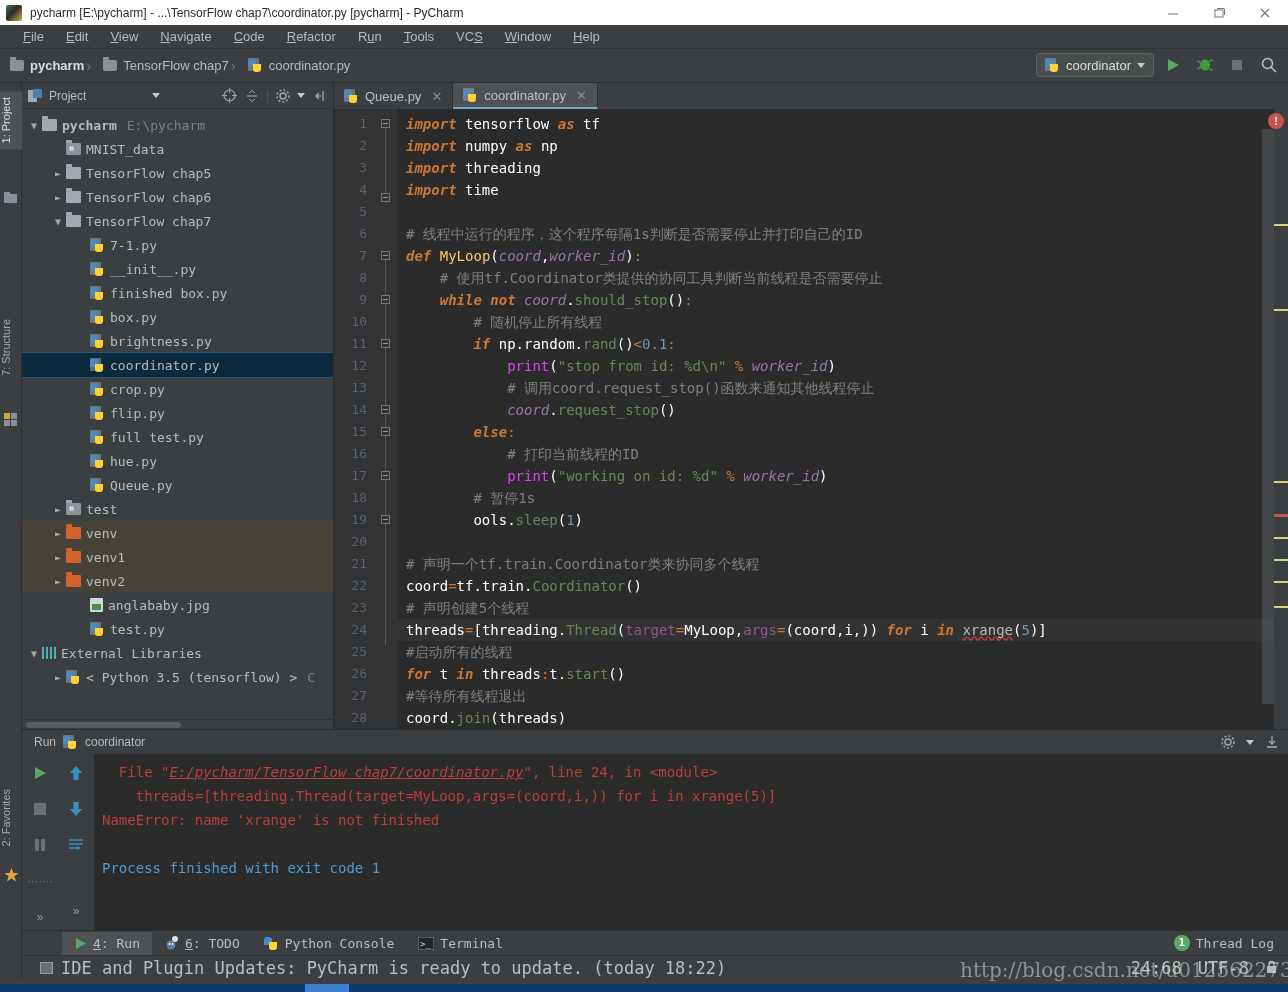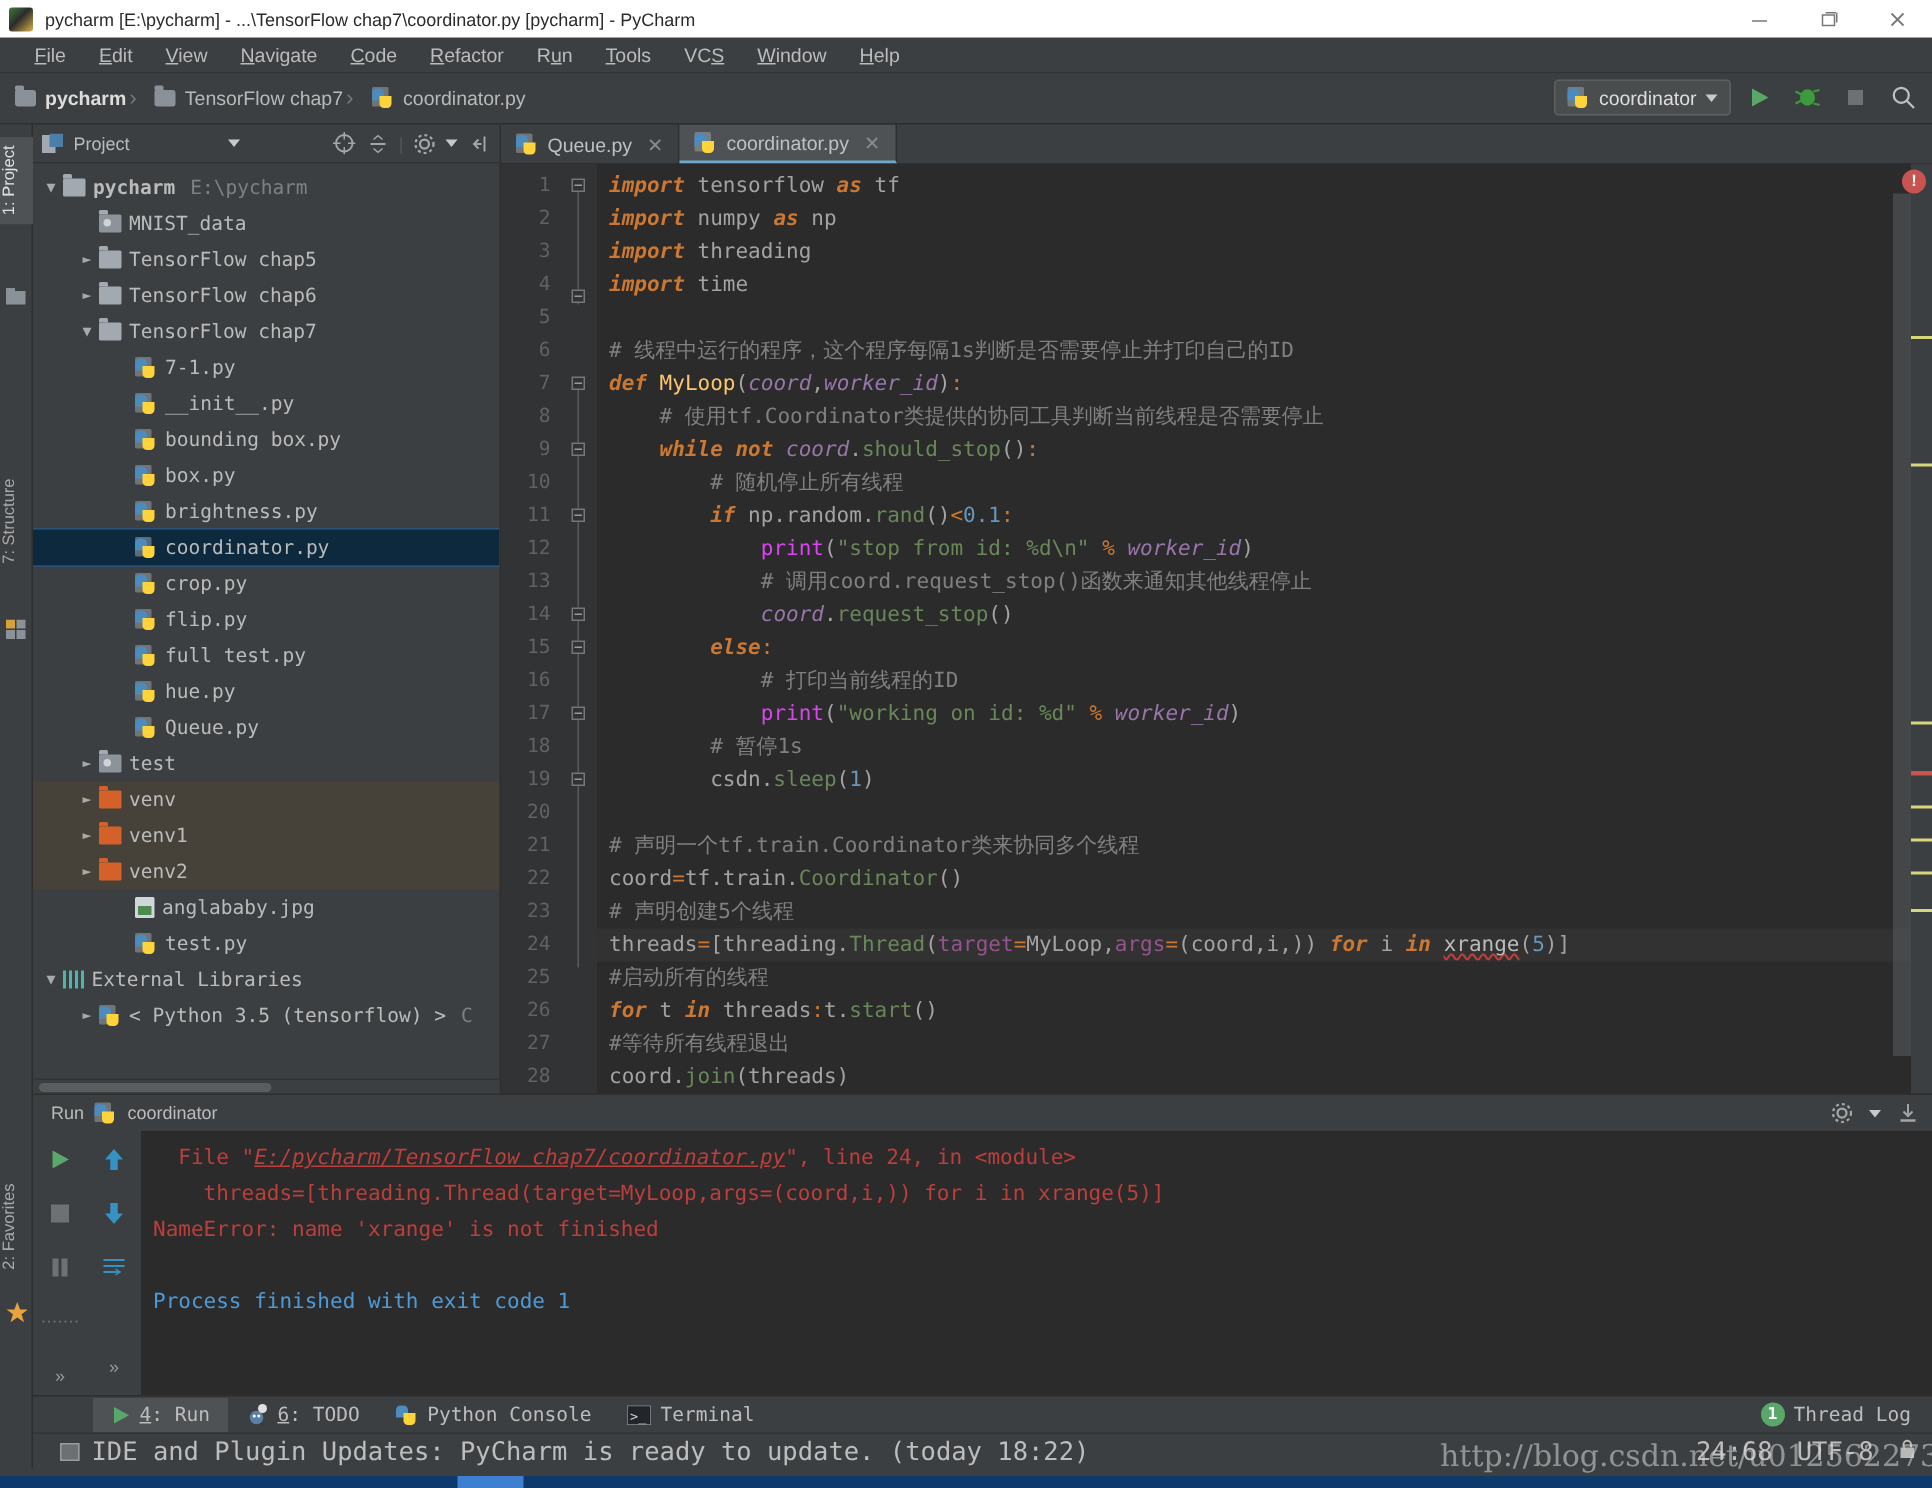--- a/index.html
+++ b/index.html
@@ -123,21 +123,21 @@
   .cline { height:22px; line-height:22px; white-space:pre; padding-left:8px; }
   .cline.hl { background:#323232; }
   .kw { color:#cc7832; font-style:italic; font-weight:bold; }
   .kw2 { color:#cc7832; }
   .cm { color:#808080; }
   .st { color:#6a8759; }
   .fn { color:#ffc66d; }
   .num { color:#6897bb; }
   .parm { color:#9876aa; font-style:italic; }
   .prm2 { color:#94558d; }
-  .id { color:#a3a3a3; }
+  .id { color:#ffffff; }
   .bi { color:#d946ef; }
   .grn { color:#6a8759; }
   .err { text-decoration: underline wavy #bc3f3c; text-decoration-skip-ink:none; }
   #markers { width: 14px; background:#3c3f41; position:relative; }
   .marker { position:absolute; right:0; width:14px; height:2px; }
   #errbadge { position:absolute; right:4px; top:4px; width:16px; height:16px; border-radius:50%;
       background:#c75450; color:#fff; font-size:11px; font-weight:bold; text-align:center;
       line-height:16px; }
   #scrollthumb { position:absolute; right:14px; top:20px; width:12px; height:575px;
       background:#5a5d5e; opacity:.55;}
@@ -390,21 +390,21 @@
               </span>
               <span class="tlabel">__init__.py</span>
             </div>
             <div class="trow" style="padding-left: 52px;">
               <span class="arrow"></span>
               <span class="py-ico">
                 <i class="pf"></i>
                 <i class="pg"></i>
                 <i class="py"></i>
               </span>
-              <span class="tlabel">bounding box.py</span>
+              <span class="tlabel">finished box.py</span>
             </div>
             <div class="trow" style="padding-left: 52px;">
               <span class="arrow"></span>
               <span class="py-ico">
                 <i class="pf"></i>
                 <i class="pg"></i>
                 <i class="py"></i>
               </span>
               <span class="tlabel">box.py</span>
             </div>
@@ -604,21 +604,21 @@
               <div class="cline"><span class="id">    </span><span class="kw">while not</span><span class="id"> </span><span class="parm">coord</span><span class="id">.</span><span class="grn">should_stop</span><span class="id">()</span><span class="kw2">:</span></div>
               <div class="cline"><span class="cm">        # 随机停止所有线程</span></div>
               <div class="cline"><span class="id">        </span><span class="kw">if</span><span class="id"> np.</span><span class="id">random</span><span class="id">.</span><span class="grn">rand</span><span class="id">()</span><span class="kw2">&lt;</span><span class="num">0.1</span><span class="kw2">:</span></div>
               <div class="cline"><span class="id">            </span><span class="bi">print</span><span class="id">(</span><span class="st">"stop from id: %d\n"</span><span class="id"> </span><span class="kw2">%</span><span class="id"> </span><span class="parm">worker_id</span><span class="id">)</span></div>
               <div class="cline"><span class="cm">            # 调用coord.request_stop()函数来通知其他线程停止</span></div>
               <div class="cline"><span class="id">            </span><span class="parm">coord</span><span class="id">.</span><span class="grn">request_stop</span><span class="id">()</span></div>
               <div class="cline"><span class="id">        </span><span class="kw">else</span><span class="kw2">:</span></div>
               <div class="cline"><span class="cm">            # 打印当前线程的ID</span></div>
               <div class="cline"><span class="id">            </span><span class="bi">print</span><span class="id">(</span><span class="st">"working on id: %d"</span><span class="id"> </span><span class="kw2">%</span><span class="id"> </span><span class="parm">worker_id</span><span class="id">)</span></div>
               <div class="cline"><span class="cm">        # 暂停1s</span></div>
-              <div class="cline"><span class="id">        csdn.</span><span class="grn">sleep</span><span class="id">(</span><span class="num">1</span><span class="id">)</span></div>
+              <div class="cline"><span class="id">        ools.</span><span class="grn">sleep</span><span class="id">(</span><span class="num">1</span><span class="id">)</span></div>
               <div class="cline"></div>
               <div class="cline"><span class="cm"># 声明一个tf.train.Coordinator类来协同多个线程</span></div>
               <div class="cline"><span class="id">coord</span><span class="kw2">=</span><span class="id">tf.train.</span><span class="grn">Coordinator</span><span class="id">()</span></div>
               <div class="cline"><span class="cm"># 声明创建5个线程</span></div>
               <div class="cline hl"><span class="id">threads</span><span class="kw2">=</span><span class="id">[threading.</span><span class="grn">Thread</span><span class="id">(</span><span class="prm2">target</span><span class="kw2">=</span><span class="id">MyLoop</span><span class="id">,</span><span class="prm2">args</span><span class="kw2">=</span><span class="id">(coord,i,)) </span><span class="kw">for</span><span class="id"> i </span><span class="kw">in</span><span class="id"> </span><span class="err">xrange</span><span class="id">(</span><span class="num">5</span><span class="id">)]</span></div>
               <div class="cline"><span class="cm">#启动所有的线程</span></div>
               <div class="cline"><span class="kw">for</span><span class="id"> t </span><span class="kw">in</span><span class="id"> threads</span><span class="kw2">:</span><span class="id">t.</span><span class="grn">start</span><span class="id">()</span></div>
               <div class="cline"><span class="cm">#等待所有线程退出</span></div>
               <div class="cline"><span class="id">coord.</span><span class="grn">join</span><span class="id">(threads)</span></div>
             </div>

